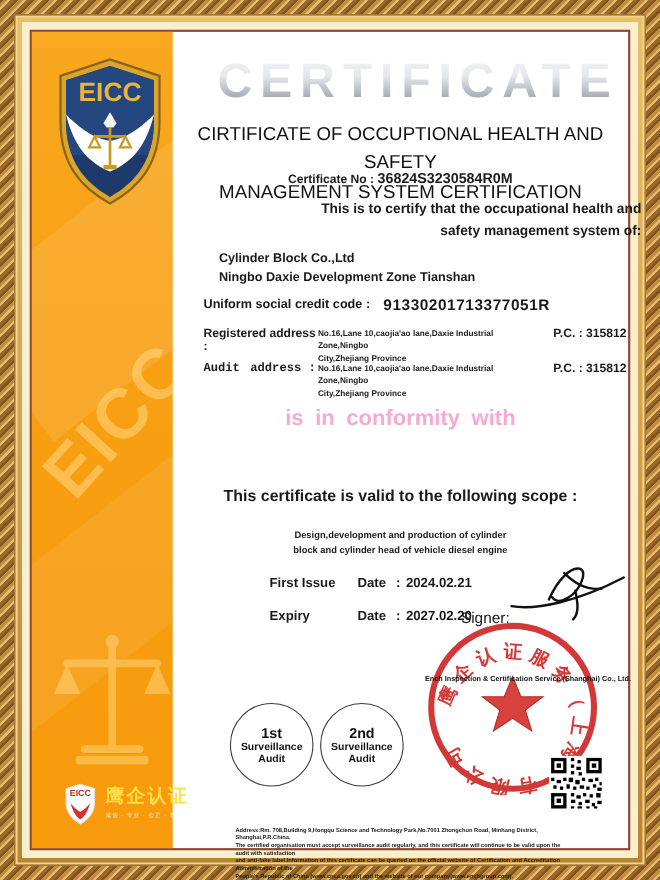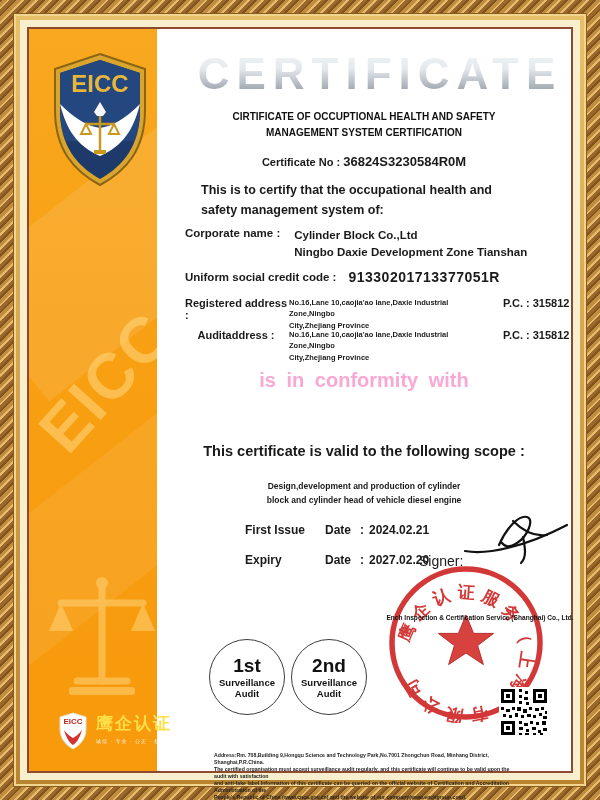--- a/index.html
+++ b/index.html
@@ -33,36 +33,36 @@
   
   .logo { position:absolute; left:50px; top:52px; }
 
   
   .main { position:absolute; left:157px; top:29px; width:414px; height:742px; color:#1a1a1a; }
   .title { position:absolute; left:0; top:20px; width:100%; text-align:center;
     font-size:44px; font-weight:bold; letter-spacing:7px; color:#aab0b9;
     background:linear-gradient(180deg,#f5f7f9 0%,#e4e8ec 40%,#848c97 100%);
     -webkit-background-clip:text; background-clip:text;padding-left:32px; -webkit-text-fill-color:transparent; }
   .subtitle { position:absolute; left:0; top:80px; width:100%; text-align:center;
-    font-size:10px; font-weight:bold; line-height:1.55; color:#111; }
+    font-size:17px; font-weight:normal; line-height:1.55; color:#111; }
   .certno { position:absolute; left:0; top:125px; width:100%; text-align:center;
     font-size:11px; font-weight:bold; }
   .certno .num { font-size:13px; }
-  .certify { position:absolute; left:0; top:151px; width:100%; text-align:left;
+  .certify { position:absolute; left:12px; top:151px; width:100%; text-align:right;
     font-size:12.5px; font-weight:600; line-height:1.6;padding-left:44px; }
 
   .row { position:absolute; left:28px; font-size:11.5px; font-weight:bold; }
   .row .val { font-weight:bold; }
   .corp { top:198px; display:flex; }
   .corp .val { margin-left:14px; line-height:1.45; }
   .credit { top:240px; display:flex; align-items:center; }
   .credit .val { margin-left:12px; font-size:14px; letter-spacing:.5px; }
   .addr { display:flex; width:360px; }
   .addr .lbl { flex:0 0 104px; font-size:11px; }
-  .addr .lbl2 { display:flex; flex:0 0 104px; font-size:11px; justify-content:center; padding-right:2px; }
+  .addr .lbl2 { display:flex; flex:0 0 104px; font-size:11px; justify-content:space-between; padding-right:2px;font-family:Liberation Mono, monospace; }
   .addr .val { font-size:7.5px; line-height:1.5; width:175px; }
   .addr .pc { position:absolute; left:318px; top:0; font-size:11px; white-space:nowrap; }
   .reg { top:268px; }
   .aud { top:300px; }
 
   .conformity { position:absolute; left:0; top:340px; width:100%; text-align:center;
     font-size:20px; font-weight:600; word-spacing:5px; color:#f9a8d4; }
   .standard { position:absolute; left:0; top:390px; width:100%; text-align:center;
     font-size:14.5px; font-weight:bold; }
   .scopehead { position:absolute; left:0; top:414px; width:100%; text-align:center;
@@ -78,21 +78,21 @@
   .signer { position:absolute; left:262px; top:508px; font-size:14px; font-weight:normal;margin-top:16px; }
   .signature { position:absolute; left:290px; top:478px; }
 
   .stamp { position:absolute; left:229px; top:534px; opacity:.93; }
   .ench { position:absolute; left:228px; top:585px; width:190px; font-size:6.6px; font-weight:bold;
     color:#111; z-index:5; text-align:center; }
 
   .aucircle { position:absolute; width:76px; height:76px; border:1.5px solid #3c3c3c; border-radius:50%;
     top:610px; display:flex; flex-direction:column; align-items:center; justify-content:center;
     background:transparent; color:#111; text-align:center; }
-  .aucircle .l1 { font-size:19px; font-weight:bold;text-align:center; }
+  .aucircle .l1 { font-size:13px; font-weight:bold;text-align:center; }
   .aucircle .l2 { font-size:9.5px; font-weight:bold; }
   .au1 { left:52px; }
   .au2 { left:134px; }
 
   .qr { position:absolute; left:342px; top:658px; }
 
   .footer-lines { position:absolute; left:57px; top:723px; width:300px;
     font-size:5.2px; line-height:1.35; color:#222; font-weight:bold; }
 
   
@@ -159,21 +159,20 @@
       <span>Certificate No :</span>
       <span class="num">36824S3230584R0M</span>
     </div>
 
     <div class="certify">
       <div>This is to certify that the occupational health and</div>
       <div>safety management system of:</div>
     </div>
 
     <div class="row corp">
-      <span class="lbl">Corporate name :</span>
       <span class="val">
         <div>Cylinder Block Co.,Ltd</div>
         <div>Ningbo Daxie Development Zone Tianshan</div>
       </span>
     </div>
 
     <div class="row credit">
       <span class="lbl">Uniform social credit code :</span>
       <span class="val">91330201713377051R</span>
     </div>

